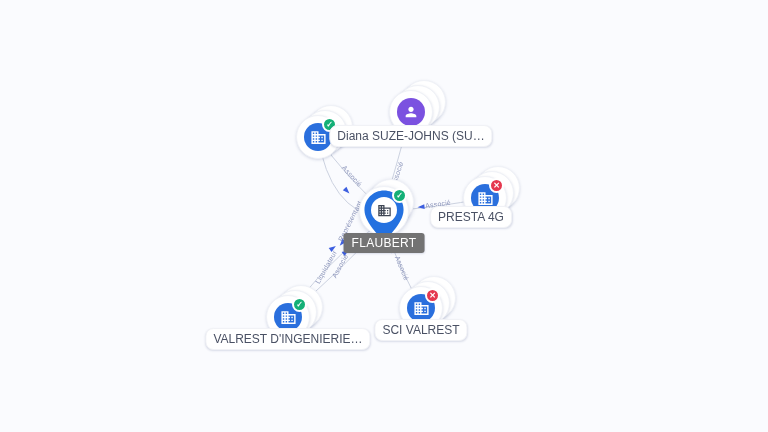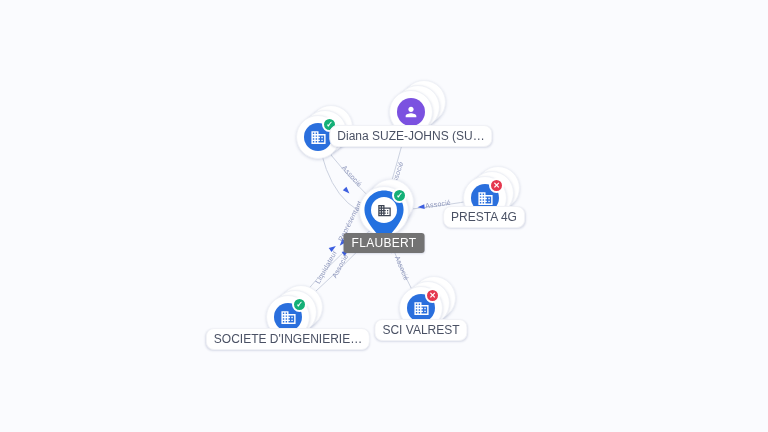--- a/index.html
+++ b/index.html
@@ -128,21 +128,21 @@
     <div class="circle stack2"></div>
     <div class="circle stack1"></div>
     <div class="circle"></div>
     <div class="inner company">
       <svg width="17" height="17" viewBox="0 0 24 24" fill="#fff">
           <path d="M12 7V3H2v18h20V7H12zM6 19H4v-2h2v2zm0-4H4v-2h2v2zm0-4H4V9h2v2zm0-4H4V5h2v2zm4 12H8v-2h2v2zm0-4H8v-2h2v2zm0-4H8V9h2v2zm0-4H8V5h2v2zm10 12h-8v-2h2v-2h-2v-2h2v-2h-2V9h8v10zm-2-8h-2v2h2v-2zm0 4h-2v2h2v-2z"></path>
         </svg>
     </div>
     <div class="badge closed">✕</div>
   </div>
-  <div class="nlabel" style="left:484px;top:217px;">PRESTA 4G</div>
+  <div class="nlabel" style="left:471px;top:217px;">PRESTA 4G</div>
 
   <div class="node" style="left:399px;top:286px;">
     <div class="circle stack2"></div>
     <div class="circle stack1"></div>
     <div class="circle"></div>
     <div class="inner company">
       <svg width="17" height="17" viewBox="0 0 24 24" fill="#fff">
           <path d="M12 7V3H2v18h20V7H12zM6 19H4v-2h2v2zm0-4H4v-2h2v2zm0-4H4V9h2v2zm0-4H4V5h2v2zm4 12H8v-2h2v2zm0-4H8v-2h2v2zm0-4H8V9h2v2zm0-4H8V5h2v2zm10 12h-8v-2h2v-2h-2v-2h2v-2h-2V9h8v10zm-2-8h-2v2h2v-2zm0 4h-2v2h2v-2z"></path>
         </svg>
     </div>
@@ -154,21 +154,21 @@
     <div class="circle stack2"></div>
     <div class="circle stack1"></div>
     <div class="circle"></div>
     <div class="inner company">
       <svg width="17" height="17" viewBox="0 0 24 24" fill="#fff">
           <path d="M12 7V3H2v18h20V7H12zM6 19H4v-2h2v2zm0-4H4v-2h2v2zm0-4H4V9h2v2zm0-4H4V5h2v2zm4 12H8v-2h2v2zm0-4H8v-2h2v2zm0-4H8V9h2v2zm0-4H8V5h2v2zm10 12h-8v-2h2v-2h-2v-2h2v-2h-2V9h8v10zm-2-8h-2v2h2v-2zm0 4h-2v2h2v-2z"></path>
         </svg>
     </div>
     <div class="badge ok">✓</div>
   </div>
-  <div class="nlabel" style="left:288px;top:339px;">SOCIETE D'INGENIERIE…</div>
+  <div class="nlabel" style="left:288px;top:339px;">VALREST D'INGENIERIE…</div>
 
   <div class="center">
     <div class="halo back"></div>
     <div class="halo main"></div>
     <svg class="pin-svg" width="44" height="53" viewBox="0 0 24 29">
       <path d="M12 0.8C6.1 0.8 1.3 5.5 1.3 11.3c0 7.8 10.7 16.9 10.7 16.9s10.7-9.1 10.7-16.9C22.7 5.5 17.9 0.8 12 0.8z" fill="#2471e0"></path>
     </svg>
     <div class="pin-inner">
       <svg width="15" height="15" viewBox="0 0 24 24" fill="#3f4654">
           <path d="M12 7V3H2v18h20V7H12zM6 19H4v-2h2v2zm0-4H4v-2h2v2zm0-4H4V9h2v2zm0-4H4V5h2v2zm4 12H8v-2h2v2zm0-4H8v-2h2v2zm0-4H8V9h2v2zm0-4H8V5h2v2zm10 12h-8v-2h2v-2h-2v-2h2v-2h-2V9h8v10zm-2-8h-2v2h2v-2zm0 4h-2v2h2v-2z"></path>

